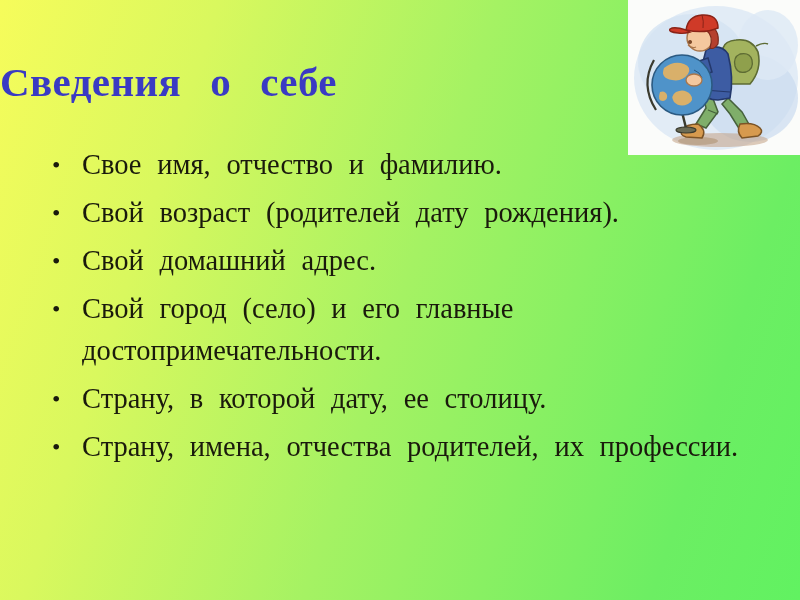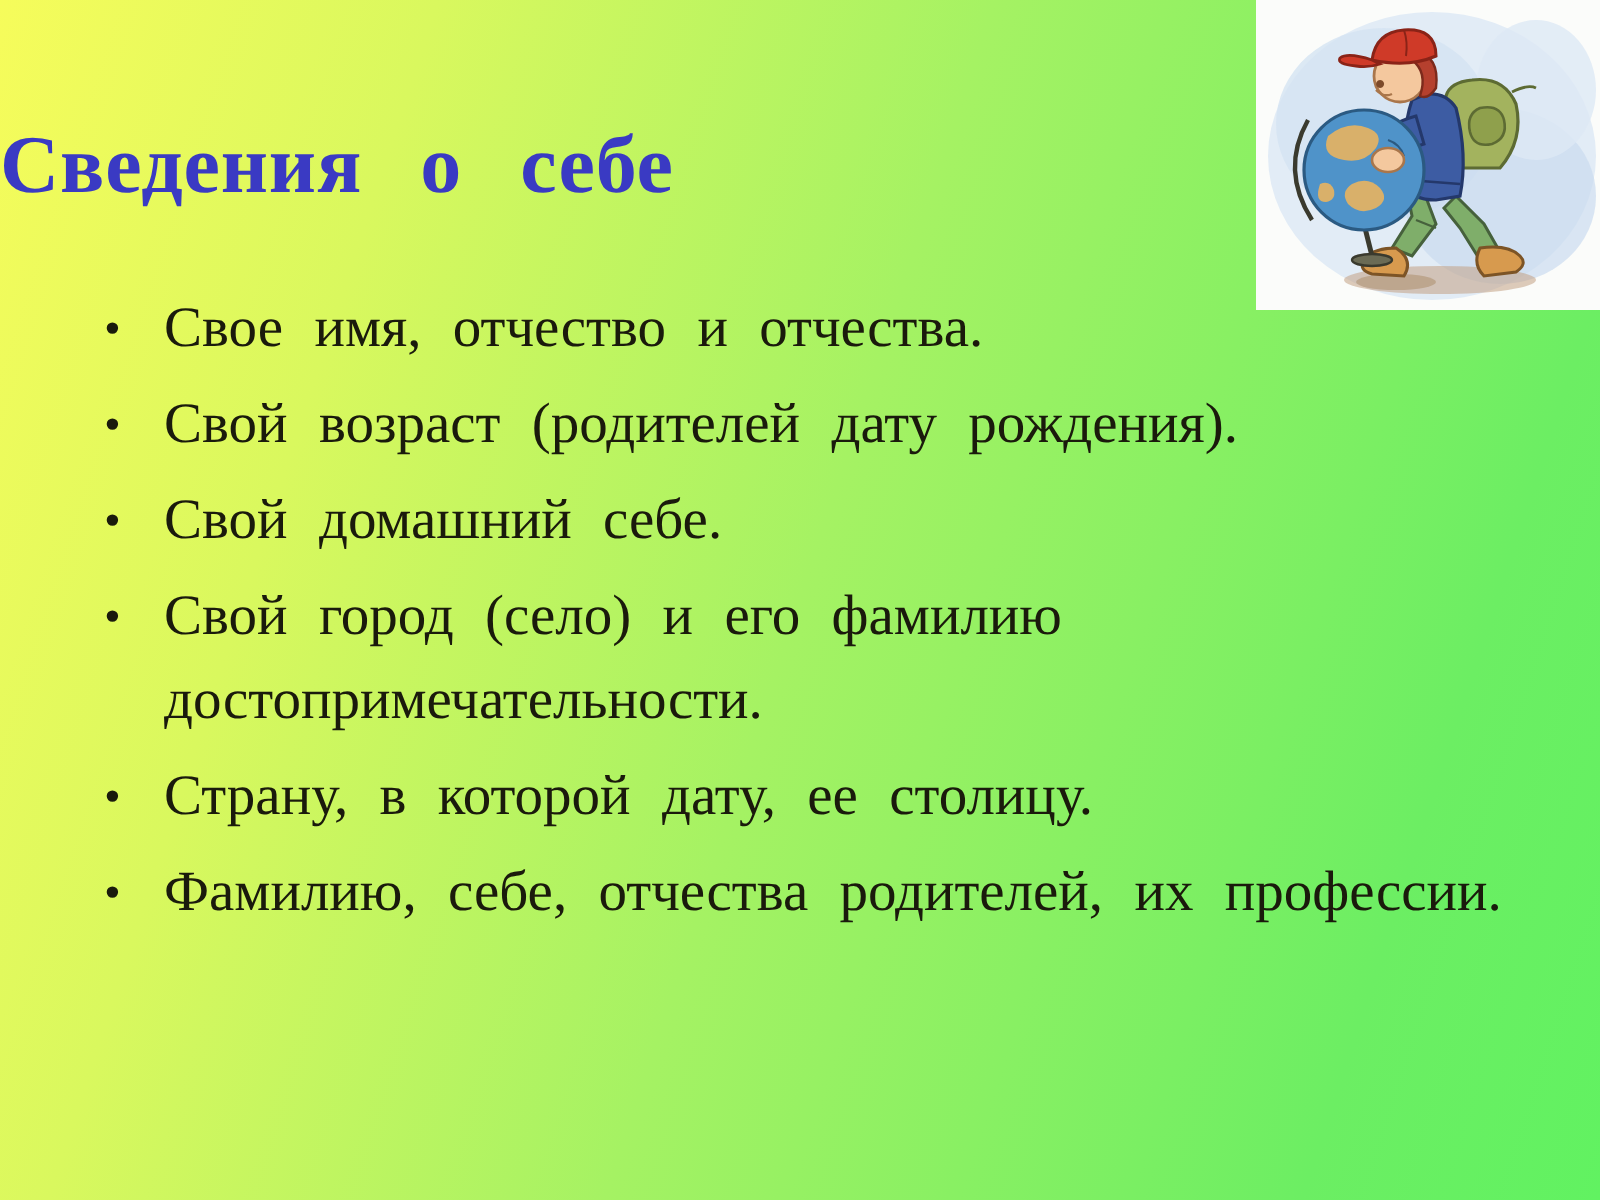--- a/index.html
+++ b/index.html
@@ -123,37 +123,37 @@
 
       <path d="M58 30 Q60 16 74 15 Q90 14 90 28 Q76 34 58 30 Z" fill="#cf3a28" stroke="#8a2317" stroke-width="1.5"></path>
       <path d="M58 30 Q46 26 42 29 Q40 32 50 33 Q56 34 62 32 Z" fill="#cf3a28" stroke="#8a2317" stroke-width="1.4"></path>
       <path d="M74 15 q2 6 1 13" stroke="#8a2317" stroke-width="1" fill="none"></path>
     </svg>
   </div>
 
   <ul class="bullet-list">
     <li class="bullet-item">
       <span class="bullet-marker">•</span>
-      <span class="bullet-text">Свое имя, отчество и отчества.</span>
+      <span class="bullet-text">Свое имя, отчество и фамилию.</span>
     </li>
     <li class="bullet-item">
       <span class="bullet-marker">•</span>
       <span class="bullet-text">Свой возраст (родителей дату рождения).</span>
     </li>
     <li class="bullet-item">
       <span class="bullet-marker">•</span>
-      <span class="bullet-text">Свой домашний себе.</span>
+      <span class="bullet-text">Свой домашний адрес.</span>
     </li>
     <li class="bullet-item">
       <span class="bullet-marker">•</span>
-      <span class="bullet-text">Свой город (село) и его фамилию достопримечательности.</span>
+      <span class="bullet-text">Свой город (село) и его главные достопримечательности.</span>
     </li>
     <li class="bullet-item">
       <span class="bullet-marker">•</span>
       <span class="bullet-text">Страну, в которой дату, ее столицу.</span>
     </li>
     <li class="bullet-item">
       <span class="bullet-marker">•</span>
-      <span class="bullet-text">Фамилию, себе, отчества родителей, их профессии.</span>
+      <span class="bullet-text">Страну, имена, отчества родителей, их профессии.</span>
     </li>
   </ul>
 
 </div>
 
 </body></html>

